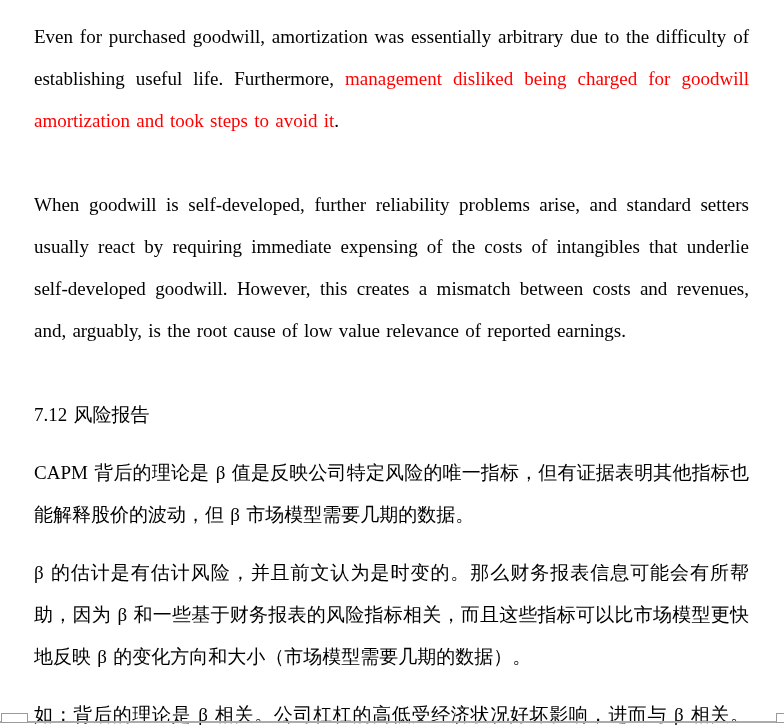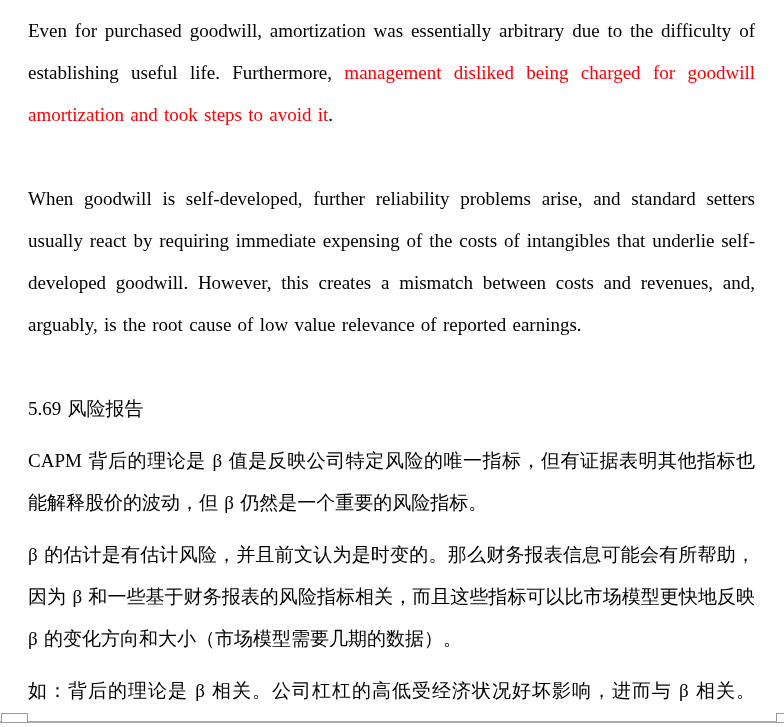--- a/index.html
+++ b/index.html
@@ -12,21 +12,21 @@
     font-family: "Liberation Serif", "DejaVu Serif", serif;
     color: var(--text, #000);
   }
   .doc {
     position: absolute;
     top: 0; left: 0; right: 0; bottom: 0;
     padding: 0 19px 0 18px;
     text-align: justify;
   }
   .doc p {
-    margin: 10px;
+    margin: 16px;
     line-height: 42px;
     font-size: 19px;
     word-spacing: 1.5px;
   }
   .gap-after { margin-bottom: 42px !important; }
   .cjk { font-size: 18.5px; }
   .justify-last { text-align-last: justify; }
   .red { color: var(--accent-red, #fe0000); }
   .table-edge-line {
     position: absolute;
@@ -49,24 +49,24 @@
 </head>
 <body>
 
 <div class="page">
   <div class="doc">
 
     <p class="en gap-after"><span>Even for purchased goodwill, amortization was essentially arbitrary due to the difficulty of establishing useful life. Furthermore, </span><span class="red">management disliked being charged for goodwill amortization and took steps to avoid it</span><span>.</span></p>
 
     <p class="en gap-after">When goodwill is self-developed, further reliability problems arise, and standard setters usually react by requiring immediate expensing of the costs of intangibles that underlie self-developed goodwill. However, this creates a mismatch between costs and revenues, and, arguably, is the root cause of low value relevance of reported earnings.</p>
 
-    <p class="cjk">5.69 风险报告</p>
+    <p class="cjk">7.12 风险报告</p>
 
 
-    <p class="cjk">CAPM 背后的理论是 β 值是反映公司特定风险的唯一指标，但有证据表明其他指标也能解释股价的波动，但 β 仍然是一个重要的风险指标。</p>
+    <p class="cjk">CAPM 背后的理论是 β 值是反映公司特定风险的唯一指标，但有证据表明其他指标也能解释股价的波动，但 β 市场模型需要几期的数据。</p>
 
     <p class="cjk">β 的估计是有估计风险，并且前文认为是时变的。那么财务报表信息可能会有所帮助，因为 β 和一些基于财务报表的风险指标相关，而且这些指标可以比市场模型更快地反映 β 的变化方向和大小（市场模型需要几期的数据）。</p>
 
     <p class="cjk justify-last">如：背后的理论是 β 相关。公司杠杠的高低受经济状况好坏影响，进而与 β 相关。</p>
 
   </div>
 
   <div class="table-edge-line"></div>
   <div class="table-stub left"></div>
   <div class="table-stub right"></div>

